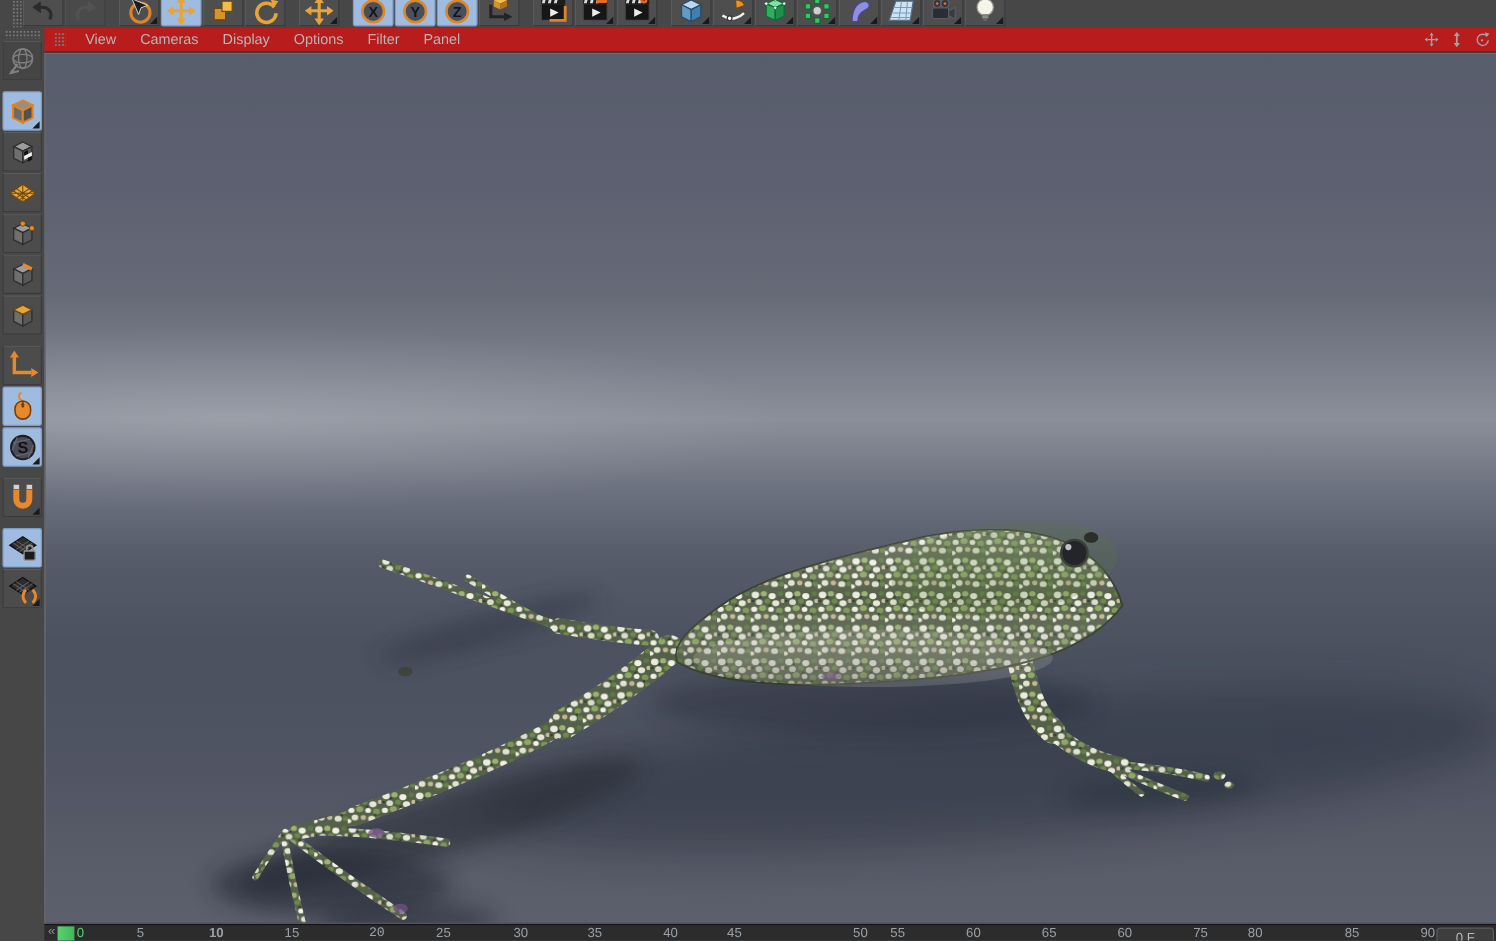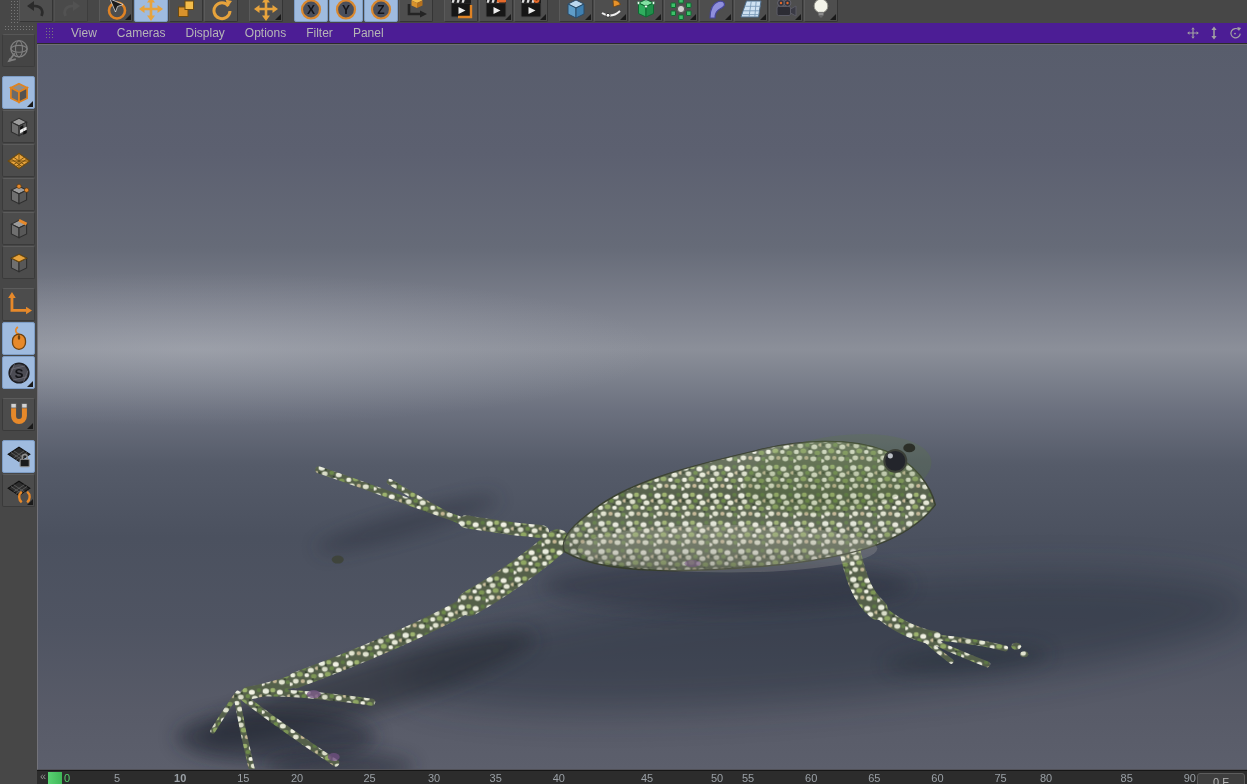--- a/index.html
+++ b/index.html
@@ -37,21 +37,21 @@
              background:#4c4c4c; border:1px solid #3a3a3a; border-top-color:#5c5c5c;
              border-radius:2px; display:flex; align-items:center; justify-content:center;
              cursor:pointer; }
   .plt-btn svg { width:26px; height:26px; }
   .plt-btn.active { background:#9fbbdf; border-color:#7d9cc4; }
   .plt-btn.disabled { opacity:.8; background:#454545; }
   .psep { height:8px; flex:none; }
 
   
   .vp-panel { flex:1; display:flex; flex-direction:column; min-width:0; }
-  .vp-menubar { height:21px; flex:none; background:#4c1d95; display:flex;
+  .vp-menubar { height:21px; flex:none; background:#b91c1c; display:flex;
                 align-items:center; padding-left:8px; border-bottom:1px solid #2b2b2b; }
   .menu-grip { width:10px; height:12px; flex:none; margin-right:6px;
                background-image:radial-gradient(#7a7a7a 30%, transparent 32%);
                background-size:3px 3px; }
   .menu-item { padding:0 10px; font-size:12px; color:#b6b6b6; cursor:pointer; line-height:21px; }
   .vp-nav { margin-left:auto; margin-right:5px; display:flex; gap:7px; align-items:center; }
   .vp-nav svg { width:14px; height:14px; cursor:pointer; }
 
   
   .vp-canvas { height:726px; flex:none; position:relative; overflow:hidden;
@@ -609,26 +609,26 @@
 
       <div class="timeline">
         <div class="tl-chev">«</div>
         <div class="tl-marker"></div>
 
         <div class="tl-field">0 F</div>
       <div class="tl-label current" style="left: 30px;">0</div>
           <div class="tl-label" style="left: 80.1px;">5</div>
           <div class="tl-label" style="left: 143.2px; font-weight: bold;">10</div>
           <div class="tl-label" style="left: 206.3px;">15</div>
-          <div class="tl-label" style="left: 260px;">20</div>
+          <div class="tl-label" style="left: 277px; font-family: Liberation Mono, monospace;">20</div>
           <div class="tl-label" style="left: 332.5px;">25</div>
           <div class="tl-label" style="left: 397px;">30</div>
           <div class="tl-label" style="left: 458.7px;">35</div>
           <div class="tl-label" style="left: 521.8px;">40</div>
-          <div class="tl-label" style="left: 610px;">45</div>
+          <div class="tl-label" style="left: 575px;">45</div>
           <div class="tl-label" style="left: 648px; margin-left: 32px;">50</div>
           <div class="tl-label" style="left: 711.1px;">55</div>
           <div class="tl-label" style="left: 774.2px;">60</div>
           <div class="tl-label" style="left: 837.3px;">65</div>
           <div class="tl-label" style="left: 900.4px;">60</div>
           <div class="tl-label" style="left: 963.5px;">75</div>
           <div class="tl-label" style="left: 1009px;">80</div>
           <div class="tl-label" style="left: 1089.7px;">85</div>
           <div class="tl-label" style="left: 1152.8px;">90</div>
         </div>

